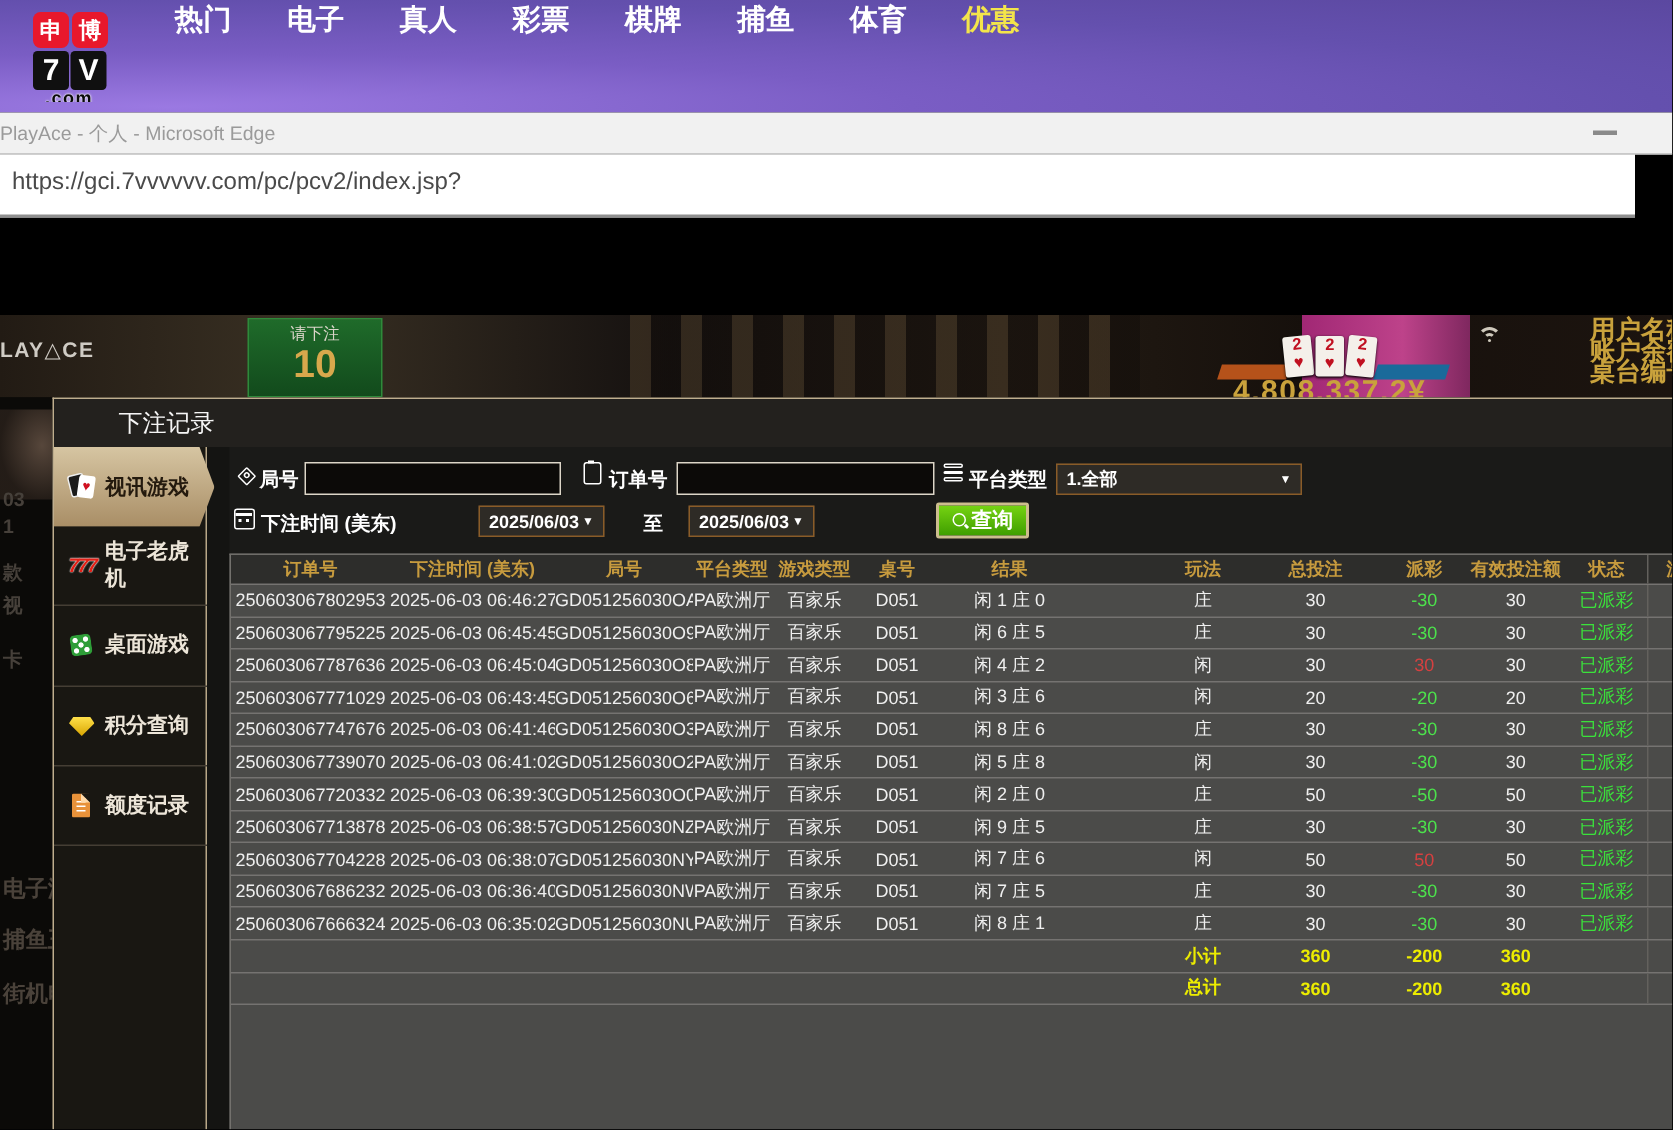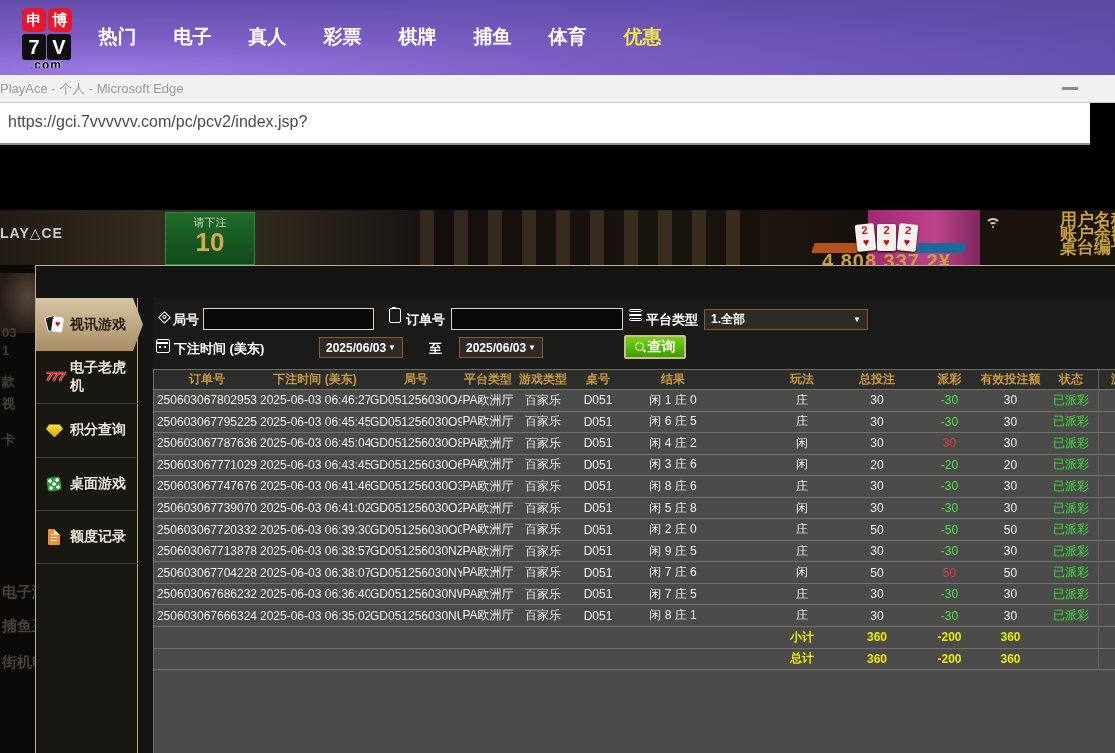--- a/index.html
+++ b/index.html
@@ -12,21 +12,21 @@
     background:radial-gradient(ellipse at 10% 95%, #9b79e2 0%, #7a5dc4 35%, #6450ae 70%, #5b48a0 100%);}
   .logo{left:22px;top:8px;width:60px;height:66px;}
   .logo-row{display:flex;gap:2px;}
   .logo-sq{width:24px;height:24px;background:#e8182c;color:#fff;border-radius:5px;
     font-size:15px;font-weight:bold;display:flex;align-items:center;justify-content:center;}
   .logo-7v{display:flex;gap:1px;margin-top:2px;}
   .logo-7v span{width:24px;height:26px;background:#101010;color:#fff;border-radius:3px;
     font-size:20px;font-weight:900;display:flex;align-items:center;justify-content:center;}
   .logo-com{color:#0a0a0a;font-weight:900;font-size:12px;letter-spacing:1px;line-height:10px;
     text-shadow:0 0 2px #fff,0 0 1px #fff;margin-left:8px;height:8px;overflow:hidden;}
-  .nav-items{left:80px;top:0;height:74px;display:flex;align-items:center;}
+  .nav-items{left:98px;top:0;height:74px;display:flex;}
   .nav-item{width:75px;text-align:center;color:#fff;font-size:19px;font-weight:bold;cursor:pointer;}
   .nav-item.hl{color:#f3e54a;}
 
   
   .titlebar{left:0;top:75px;width:1115px;height:28px;background:#f1f1f1;border-bottom:1px solid #c9c9c9;}
   .win-title{left:0;top:5px;color:#9a9a9a;font-size:13px;white-space:nowrap;}
   .min-btn{right:37px;top:12px;width:16px;height:3px;background:#8a8a8a;cursor:pointer;}
   .urlbar{left:0;top:103px;width:1090px;height:42px;background:#fff;border-bottom:2px solid #8f8f8f;}
   .url-text{left:8px;top:10px;color:#4a4a4a;font-size:16px;white-space:nowrap;}
 
@@ -205,44 +205,47 @@
         <div class="frag" style="left: 2px; top: 108px;">款</div>
         <div class="frag" style="left: 2px; top: 130px;">视</div>
         <div class="frag" style="left: 2px; top: 166px;">卡</div>
         <div class="frag" style="left: 2px; top: 318px; font-size: 15px; color: rgb(74, 66, 58);">电子游戏</div>
         <div class="frag" style="left: 2px; top: 352px; font-size: 15px; color: rgb(74, 66, 58);">捕鱼王</div>
         <div class="frag" style="left: 2px; top: 388px; font-size: 15px; color: rgb(74, 66, 58);">街机电玩</div>
       </div>
   </div>
 
   <div class="abs modal">
+    <div class="abs m-title">
+      <span>下注记录</span>
+    </div>
 
     <div class="abs side" id="side-panel">
         <div class="side-item active">
           <span class="s-ic ic-cards">
             <i class="ic-cards b"></i>
             <i class="f">♥</i>
           </span>
           <span class="lbl">视讯游戏</span>
         </div>
         <div class="side-item">
           <span class="s-ic ic-777">777</span>
           <span class="lbl">电子老虎机</span>
         </div>
         <div class="side-item">
           <span class="s-ic">
+            <i class="ic-dice"></i>
+          </span>
+          <span class="lbl">桌面游戏</span>
+        </div>
+        <div class="side-item">
+          <span class="s-ic">
             <i class="ic-gem"></i>
           </span>
           <span class="lbl">积分查询</span>
-        </div>
-        <div class="side-item">
-          <span class="s-ic">
-            <i class="ic-dice"></i>
-          </span>
-          <span class="lbl">桌面游戏</span>
         </div>
         <div class="side-item">
           <span class="s-ic">
             <i class="ic-doc"></i>
           </span>
           <span class="lbl">额度记录</span>
         </div>
       </div>
 
     <div class="abs main">

